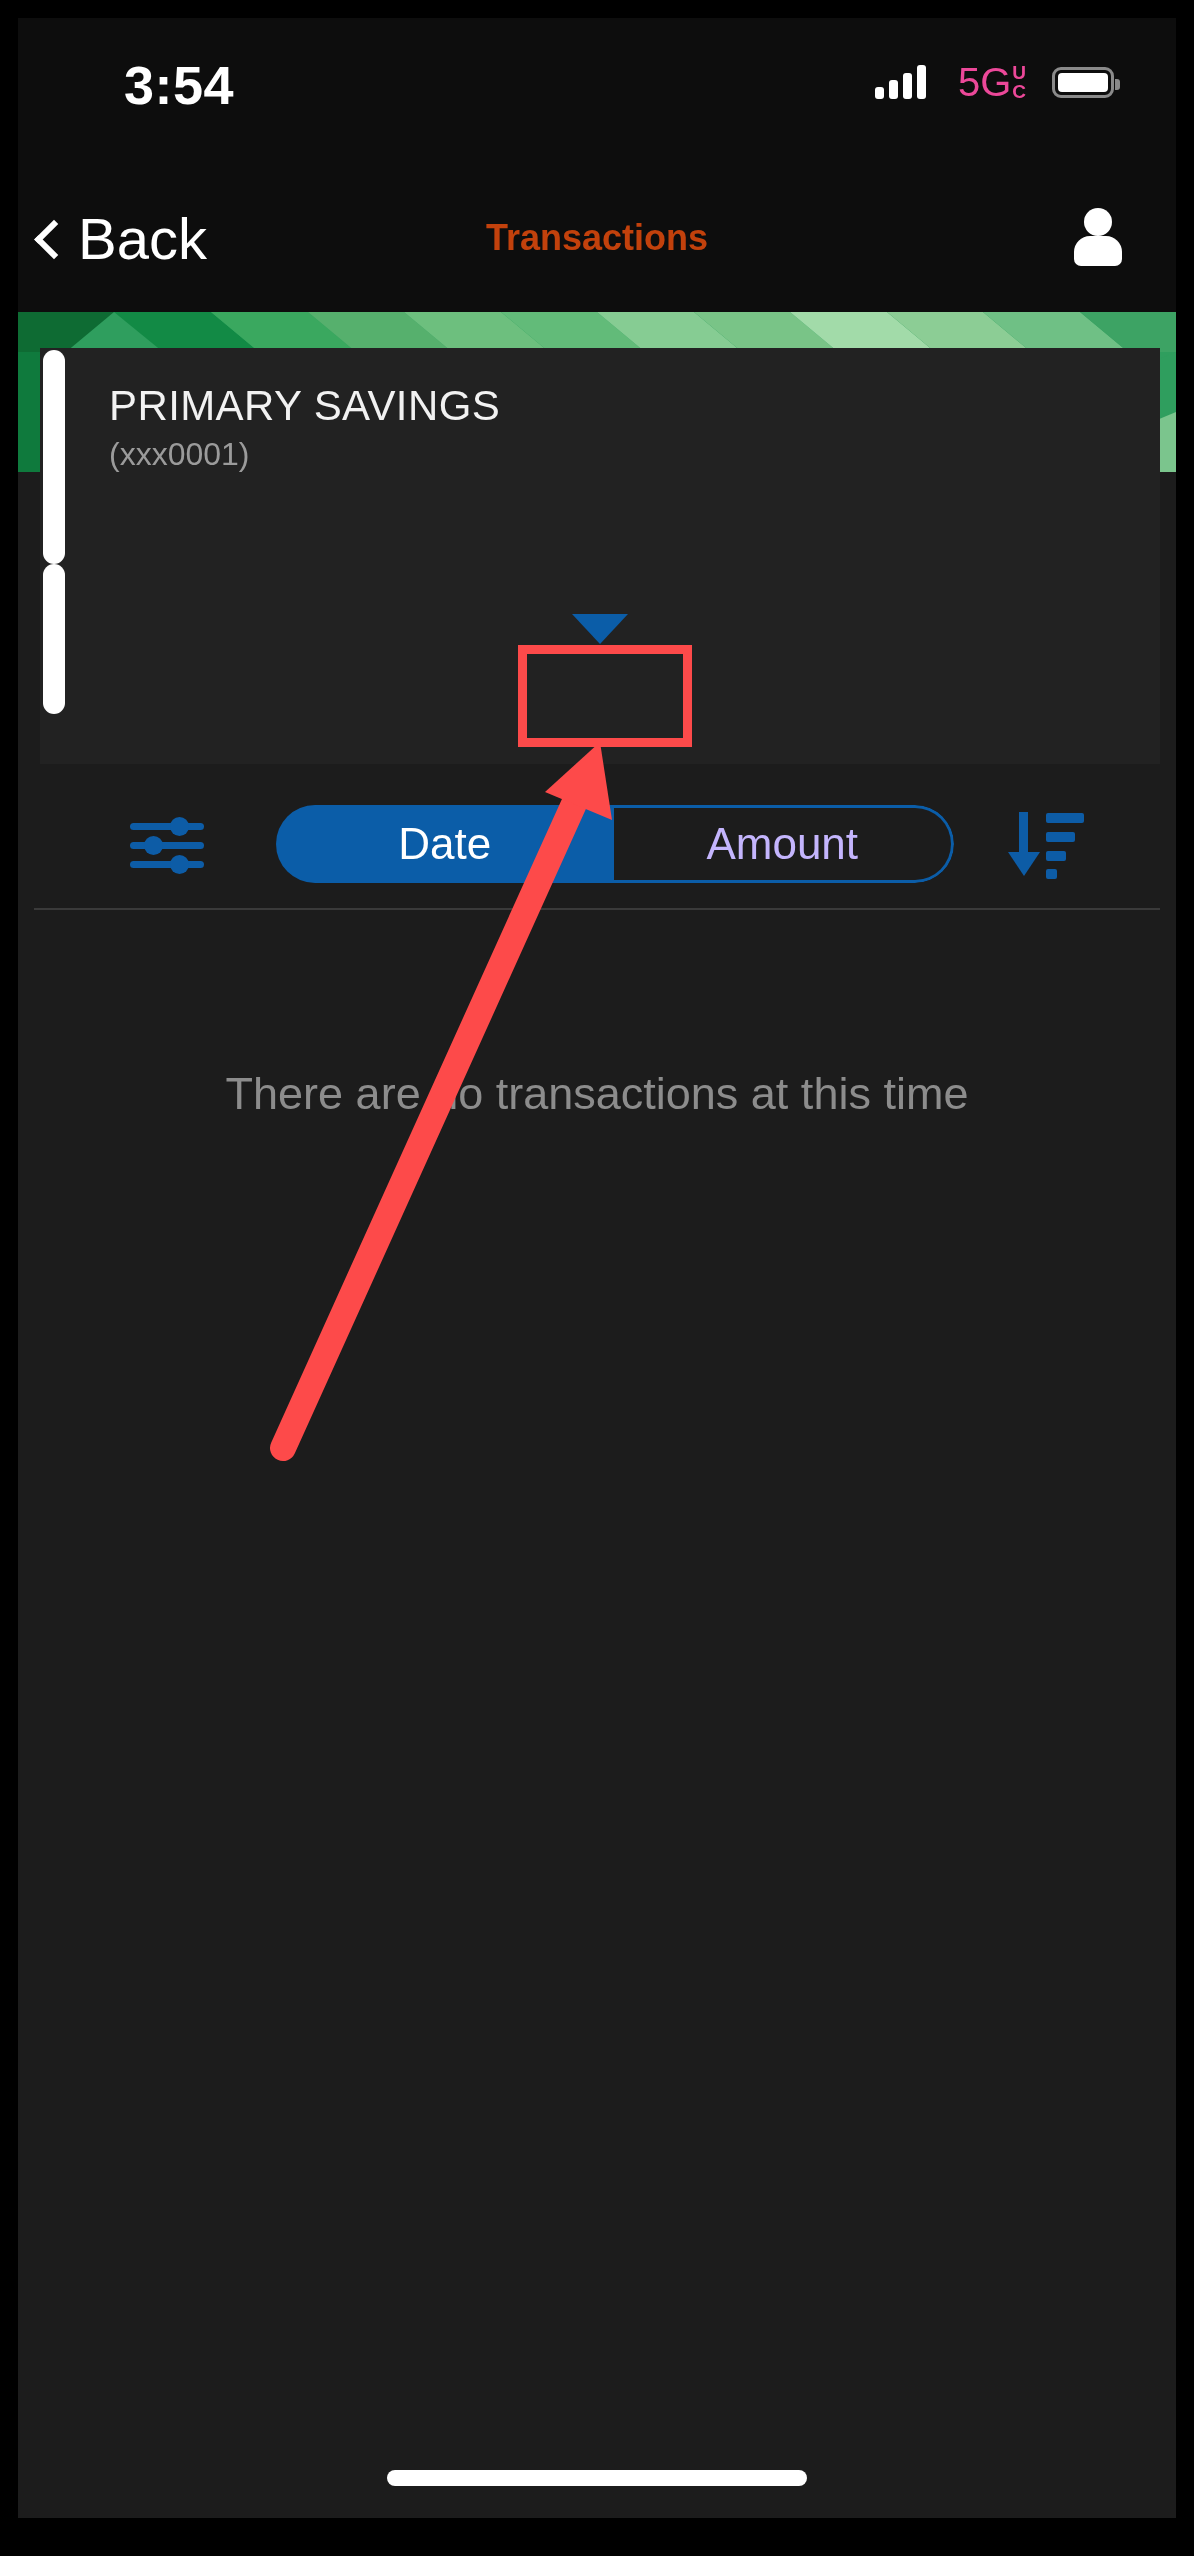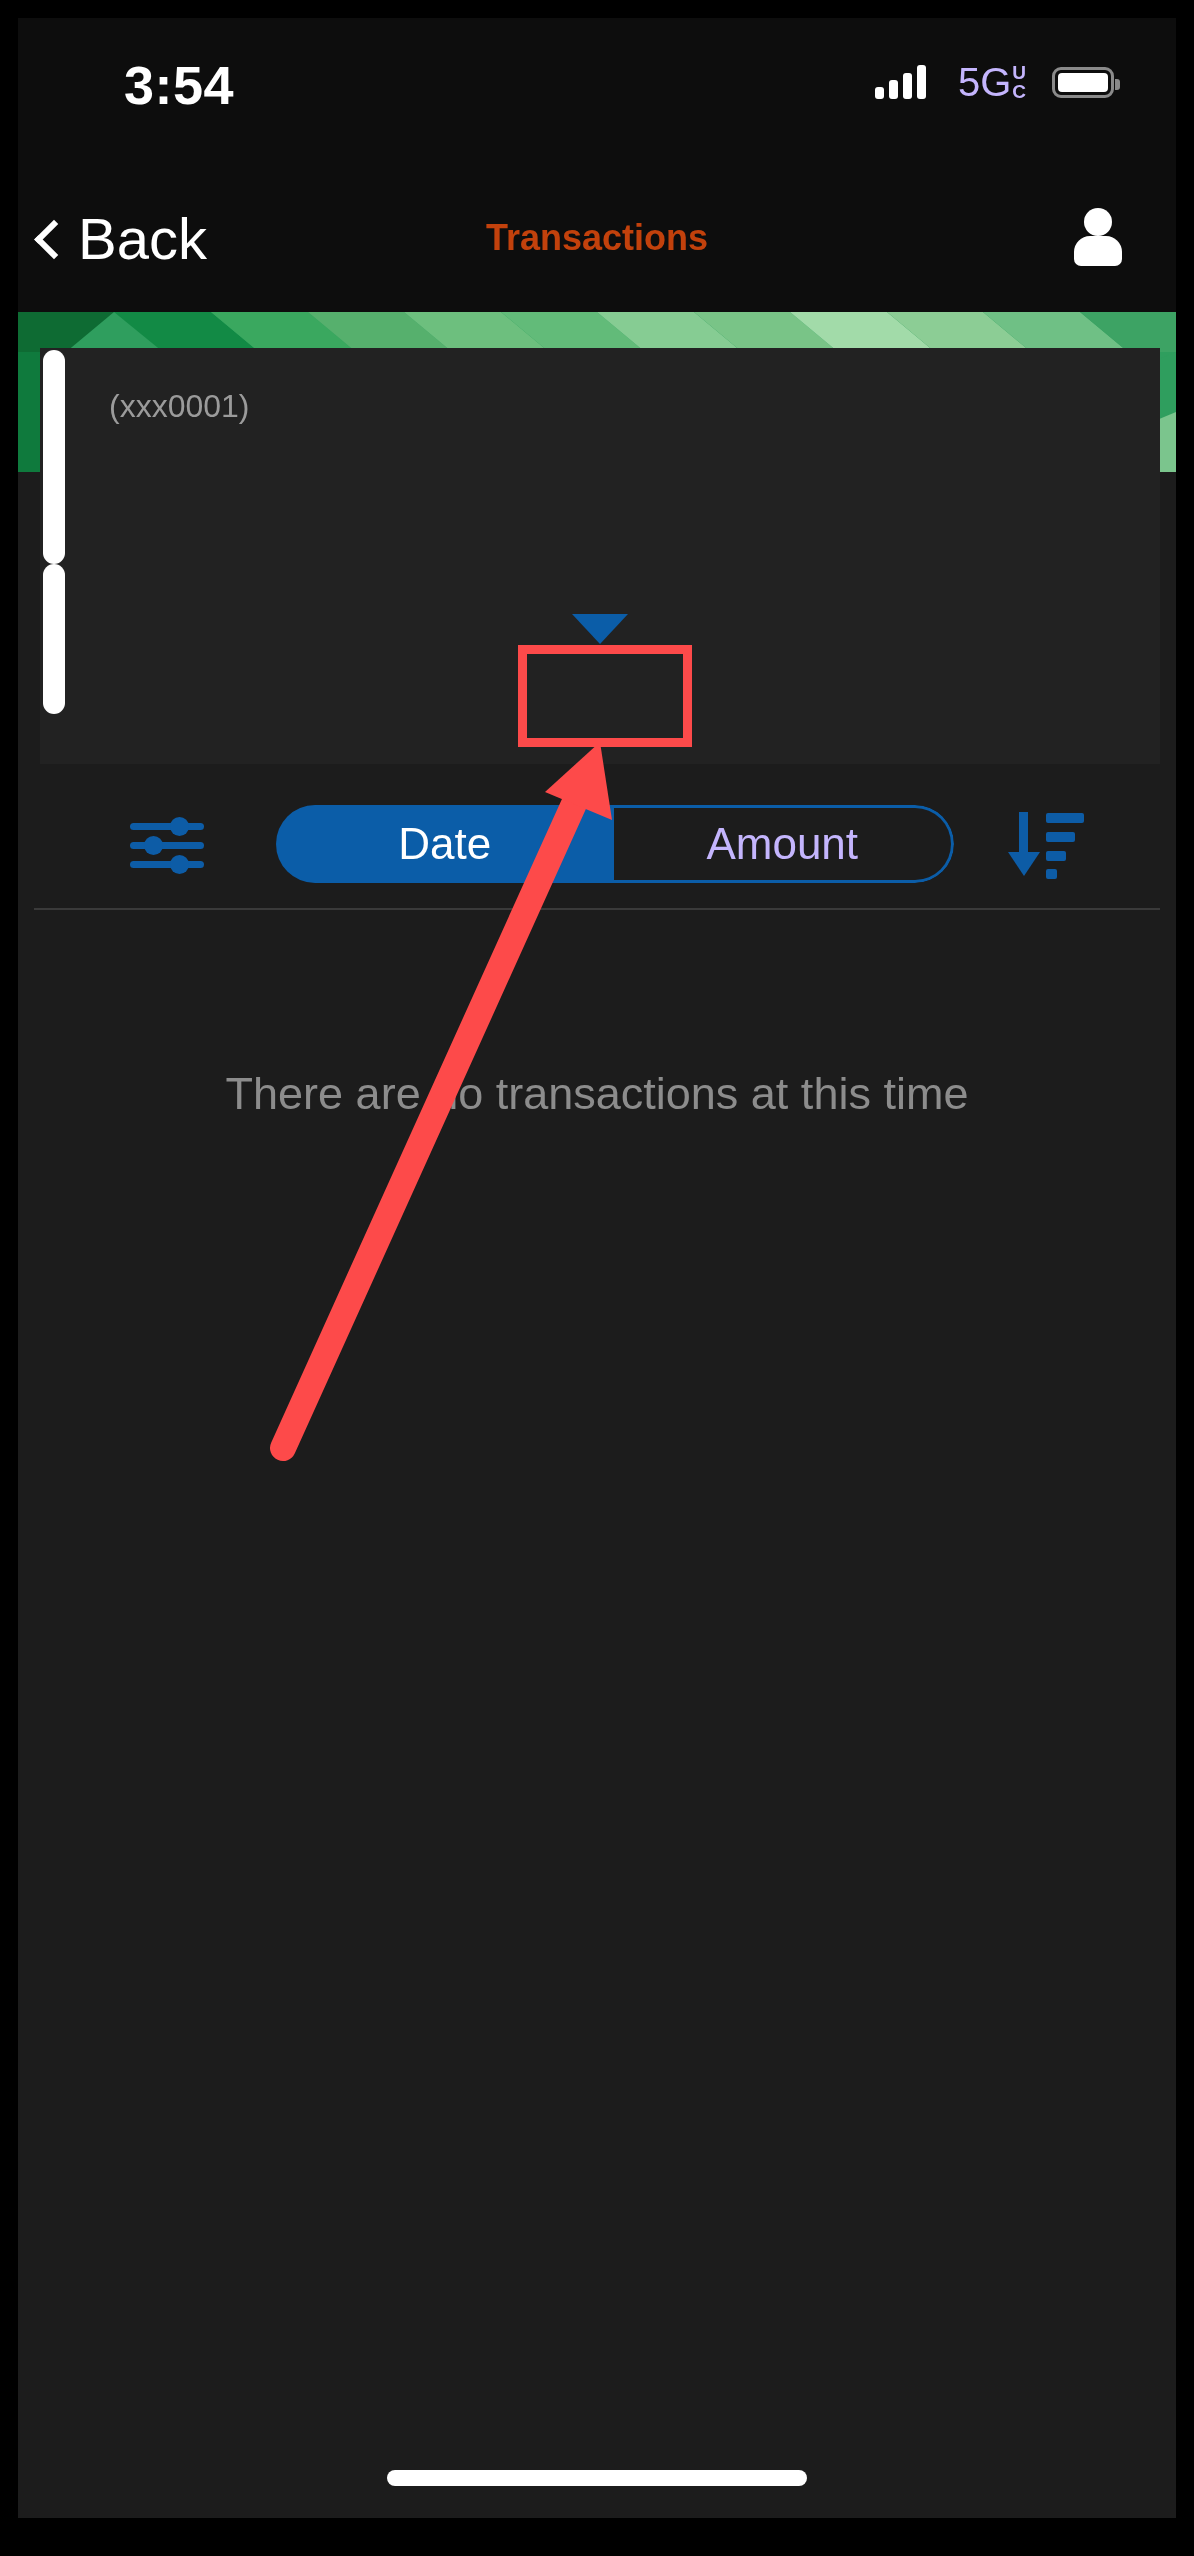--- a/index.html
+++ b/index.html
@@ -68,21 +68,21 @@
     border-radius: 3px;
   }
   .signal-bars i:nth-child(1) { height: 12px; }
   .signal-bars i:nth-child(2) { height: 19px; }
   .signal-bars i:nth-child(3) { height: 26px; }
   .signal-bars i:nth-child(4) { height: 34px; }
 
   .net-label {
     display: flex;
     align-items: flex-start;
-    color: #c4b5fd;
+    color: #ec4899;
     font-size: 40px;
     font-weight: 500;
     line-height: 1;
     margin-left: 18px;
   }
   .net-sup {
     display: flex;
     flex-direction: column;
     justify-content: space-between;
     height: 36px;
@@ -516,20 +516,21 @@
         <polygon points="1062,0 1158,0 1158,40 1110,40" fill="#3da364"></polygon>
         <polygon points="1062,80 1158,40 1158,160 1110,160" fill="#2f9e5e"></polygon>
         <polygon points="1110,120 1158,100 1158,160 1110,160" fill="#7bc58d"></polygon>
       </svg>
     </div>
 
     <div class="account-card">
       <div class="card-accent"></div>
       <div class="card-body">
         <div class="acct-left">
+          <div class="acct-name">PRIMARY SAVINGS</div>
           <div class="acct-number">(xxx0001)</div>
         </div>
       </div>
     </div>
 
     <div class="card-expand">
       <span class="accent2"></span>
       <span class="expand-caret"></span>
     </div>
 

